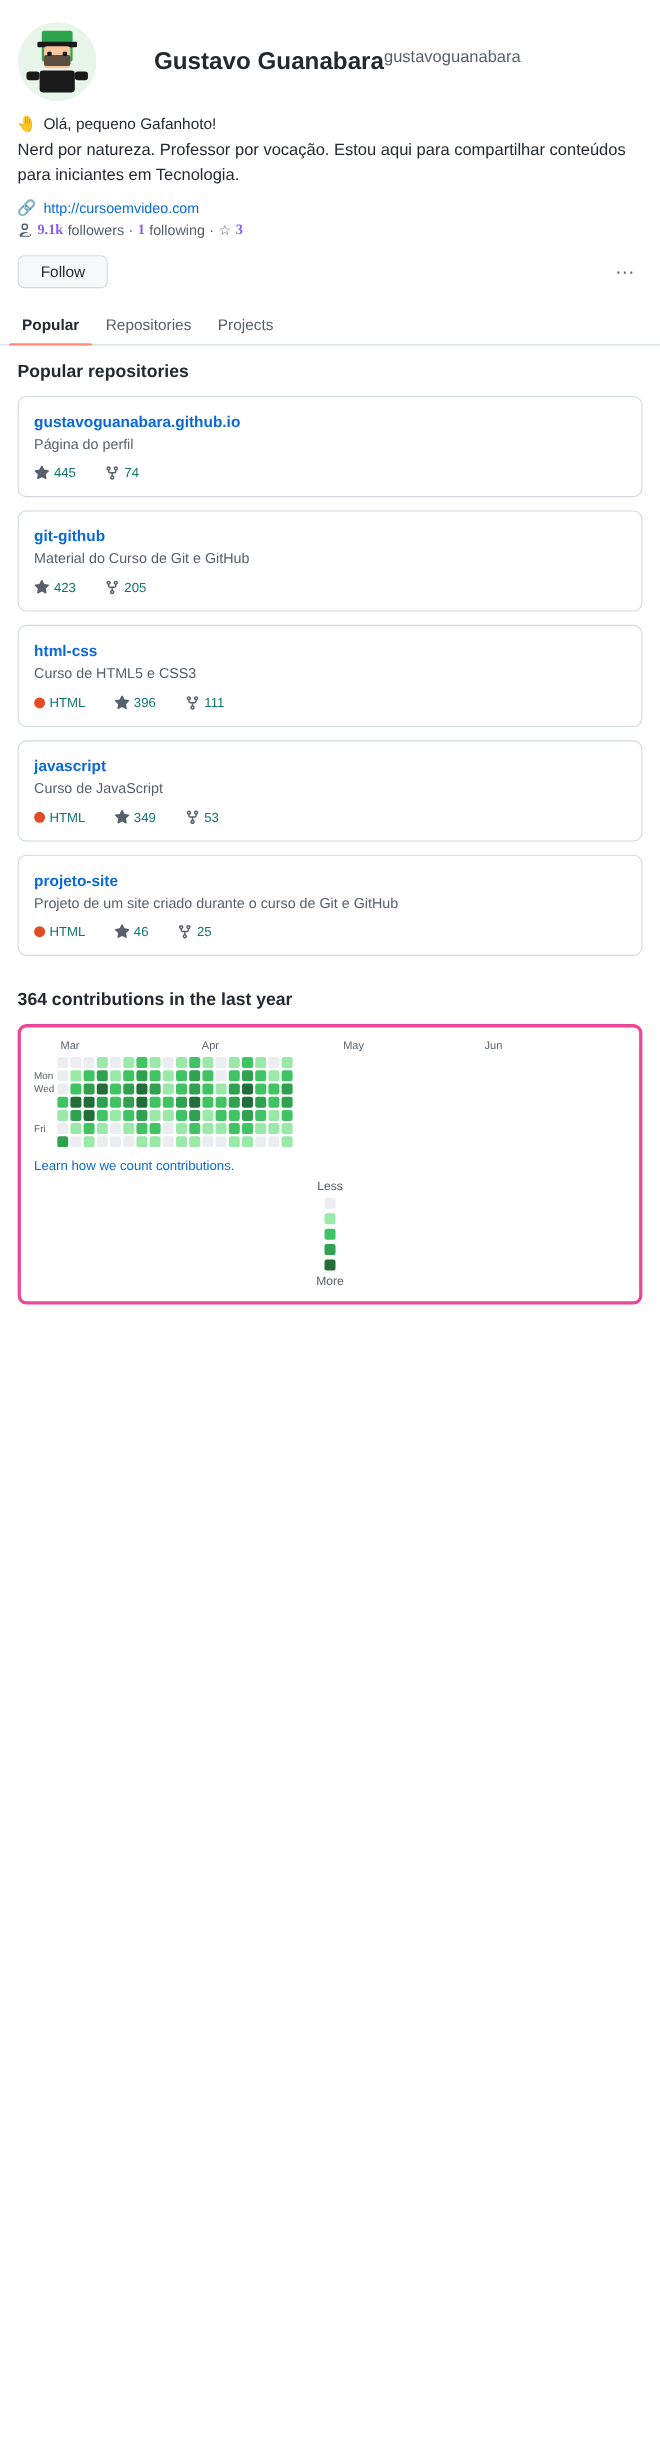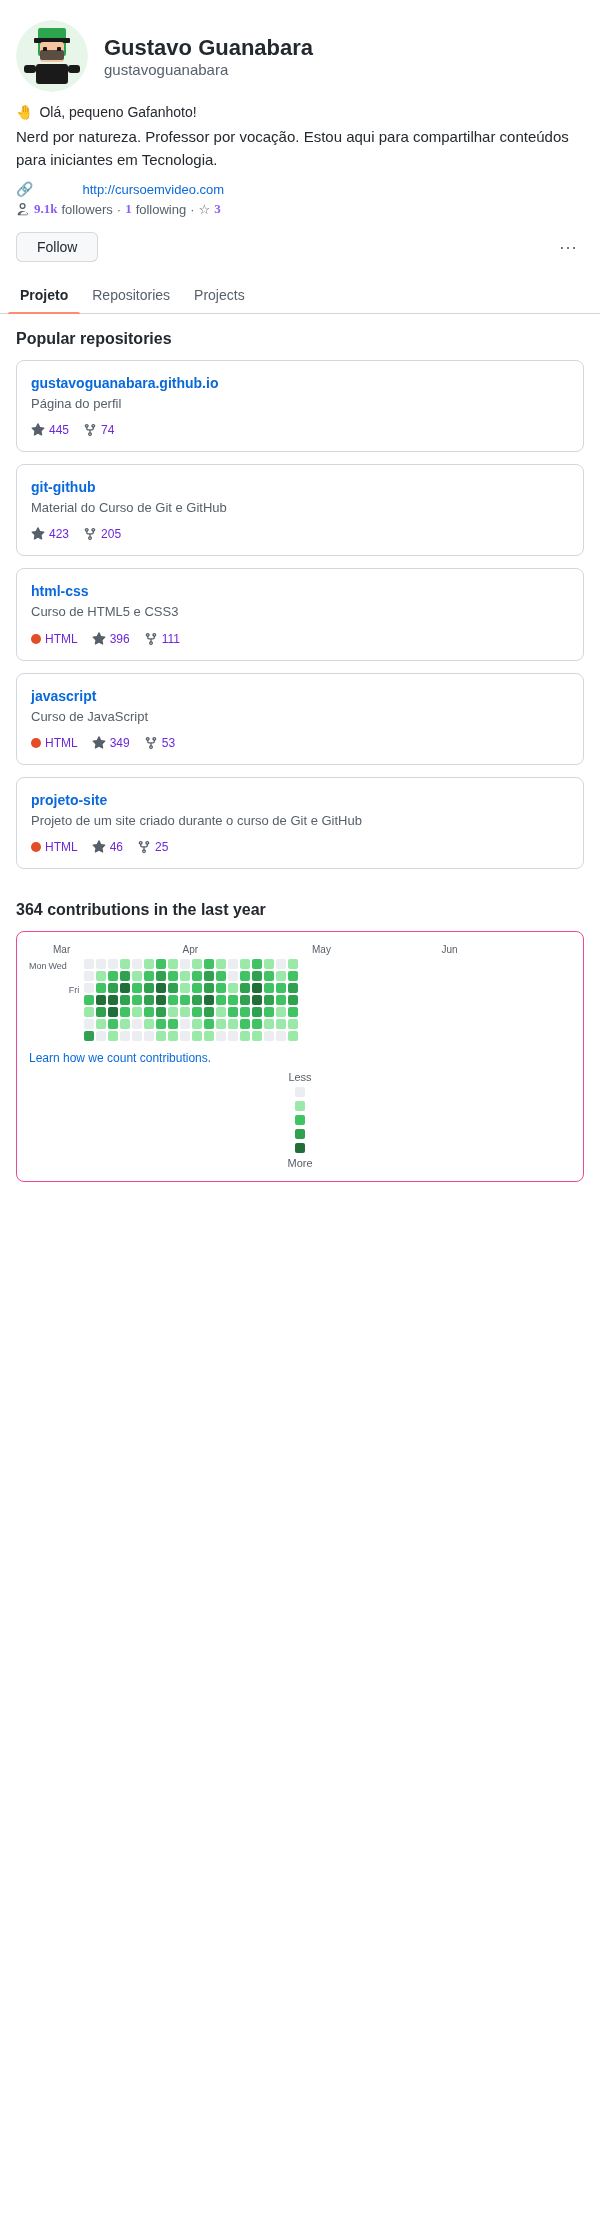--- a/index.html
+++ b/index.html
@@ -20,21 +20,22 @@
     }
     .avatar {
       width: 72px;
       height: 72px;
       border-radius: 50%;
       overflow: hidden;
       flex-shrink: 0;
     }
     .profile-names {
       display: flex;
-      flex-direction: column;
+      flex-direction: row;
+      margin-left: 36px;
     }
     .display-name {
       font-size: 22px;
       font-weight: 600;
       color: #24292f;
     }
     .username {
       font-size: 15px;
       color: #57606a;
       font-weight: 400;
@@ -68,21 +69,20 @@
       display: flex;
       align-items: center;
       gap: 6px;
       margin-bottom: 4px;
       font-size: 13px;
       color: #57606a;
     }
     .meta-item a {
       color: #0969da;
       text-decoration: none;
-      margin-left: 43px;
     }
     .meta-icon {
       color: #57606a;
       font-size: 14px;
     }
     .followers-line {
       display: flex;
       align-items: center;
       gap: 4px;
       font-size: 13px;
@@ -184,23 +184,23 @@
     }
     .repo-desc {
       font-size: 13px;
       color: #57606a;
       margin-bottom: 10px;
       line-height: 1.4;
     }
     .repo-stats {
       display: flex;
       align-items: center;
-      gap: 14px;
+      gap: 26px;
       font-size: 12px;
-      color: #6d28d9;
+      color: #0f766e;
     }
     .stat-item {
       display: flex;
       align-items: center;
       gap: 4px;
     }
     .lang-dot {
       width: 10px;
       height: 10px;
       border-radius: 50%;
@@ -211,21 +211,21 @@
     .contributions-section {
       padding: 16px;
       padding-top: 4px;
     }
     .contributions-title {
       font-size: 16px;
       font-weight: 600;
       margin-bottom: 12px;
     }
     .contrib-graph {
-      border: 1px solid #ec4899;
+      border: 3px solid #ec4899;
       border-radius: 8px;
       padding: 12px;
       overflow: hidden;
     }
     .day-cell {
       width: 10px;
       height: 10px;
       border-radius: 2px;
     }
     .c0 { background: #ebedf0; }
@@ -327,21 +327,21 @@
   </div>
 </div>
 
 <div class="action-row">
   <button class="follow-btn">Follow</button>
   <button class="more-btn">···</button>
 </div>
 
 <nav class="nav-tabs">
   <div class="tab-item active">
-    <span>Projeto</span>
+    <span>Popular</span>
   </div>
   <div class="tab-item">
     <span>Repositories</span>
   </div>
   <div class="tab-item">
     <span>Projects</span>
   </div>
 </nav>
 
 <div class="main-content">
@@ -472,21 +472,21 @@
 
     <div style="display:flex; padding-left: 24px; margin-bottom:4px;">
       <div style="flex:1; font-size:10px; color:#57606a;">Mar</div>
       <div style="flex:1; font-size:10px; color:#57606a;">Apr</div>
       <div style="flex:1; font-size:10px; color:#57606a;">May</div>
       <div style="flex:1; font-size:10px; color:#57606a;">Jun</div>
     </div>
 
     <div style="display:flex; gap:3px;">
 
-      <div style="display:flex; flex-direction:row; gap:2px; justify-content:flex-end; padding-top:2px;">
+      <div style="display:flex; flex-direction:column; gap:2px; justify-content:flex-end; padding-top:2px;">
         <div style="font-size:9px; color:#57606a; height:10px;">Mon</div>
         <div style="font-size:9px; color:#57606a; height:10px;">Wed</div>
         <div style="font-size:9px; color:#57606a; height:10px;margin-top:24px;">Fri</div>
         <div style="font-size:9px; height:10px;"></div>
       </div>
 
       <div id="contrib-grid" style="display:flex; gap:2px; flex:1; flex-wrap:nowrap; overflow:hidden;">
           <div style="display: flex; flex-direction: column; gap: 2px;">
             <div class="day-cell c0"></div>
             <div class="day-cell c0"></div>

